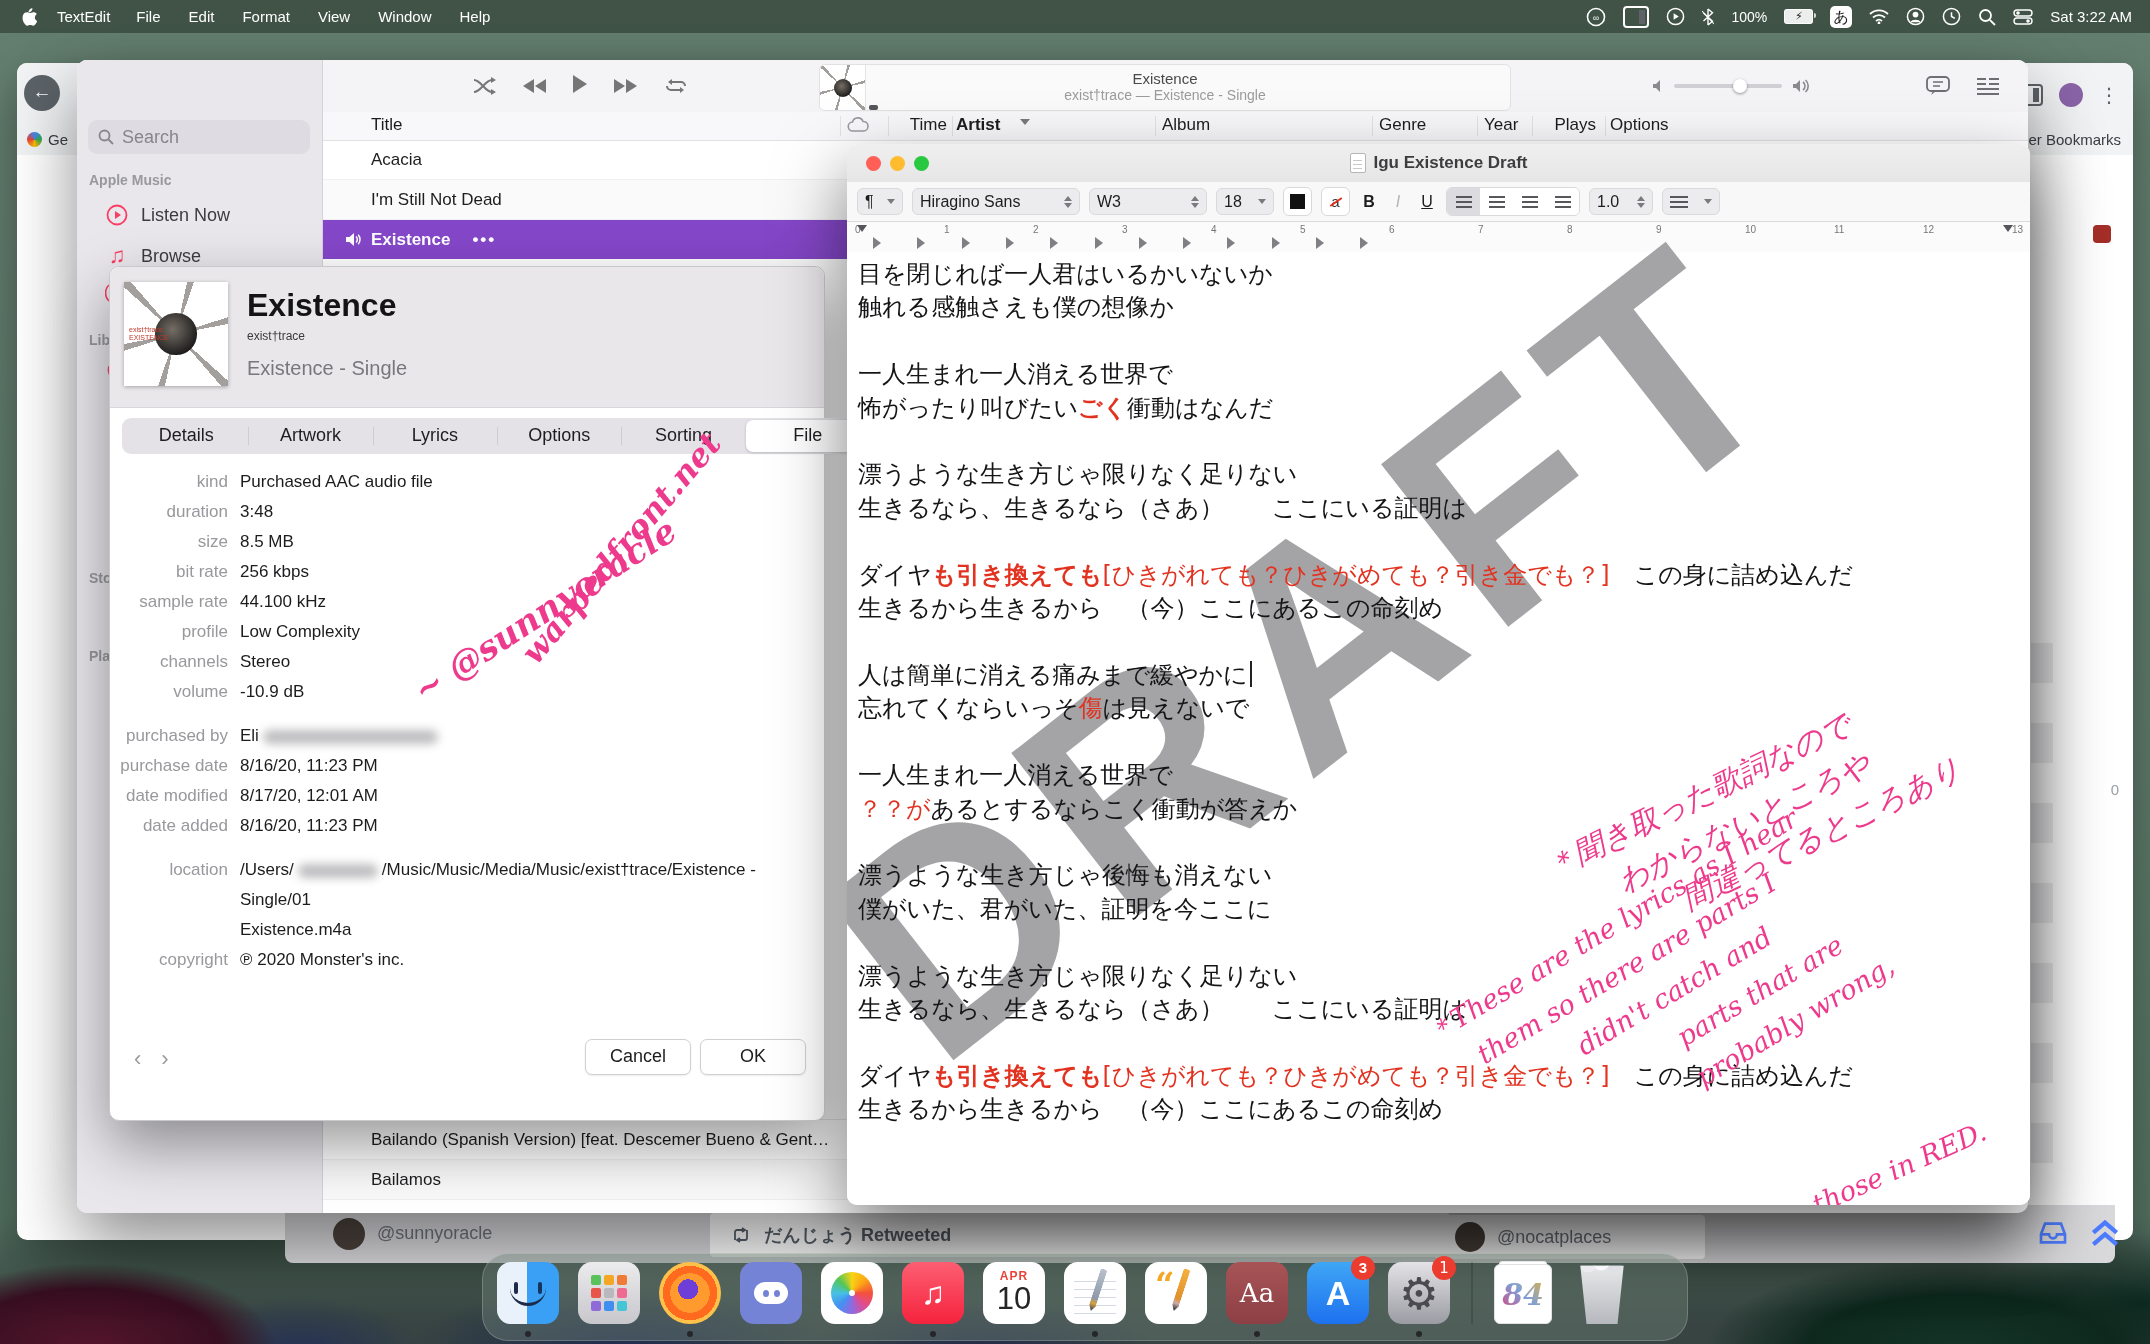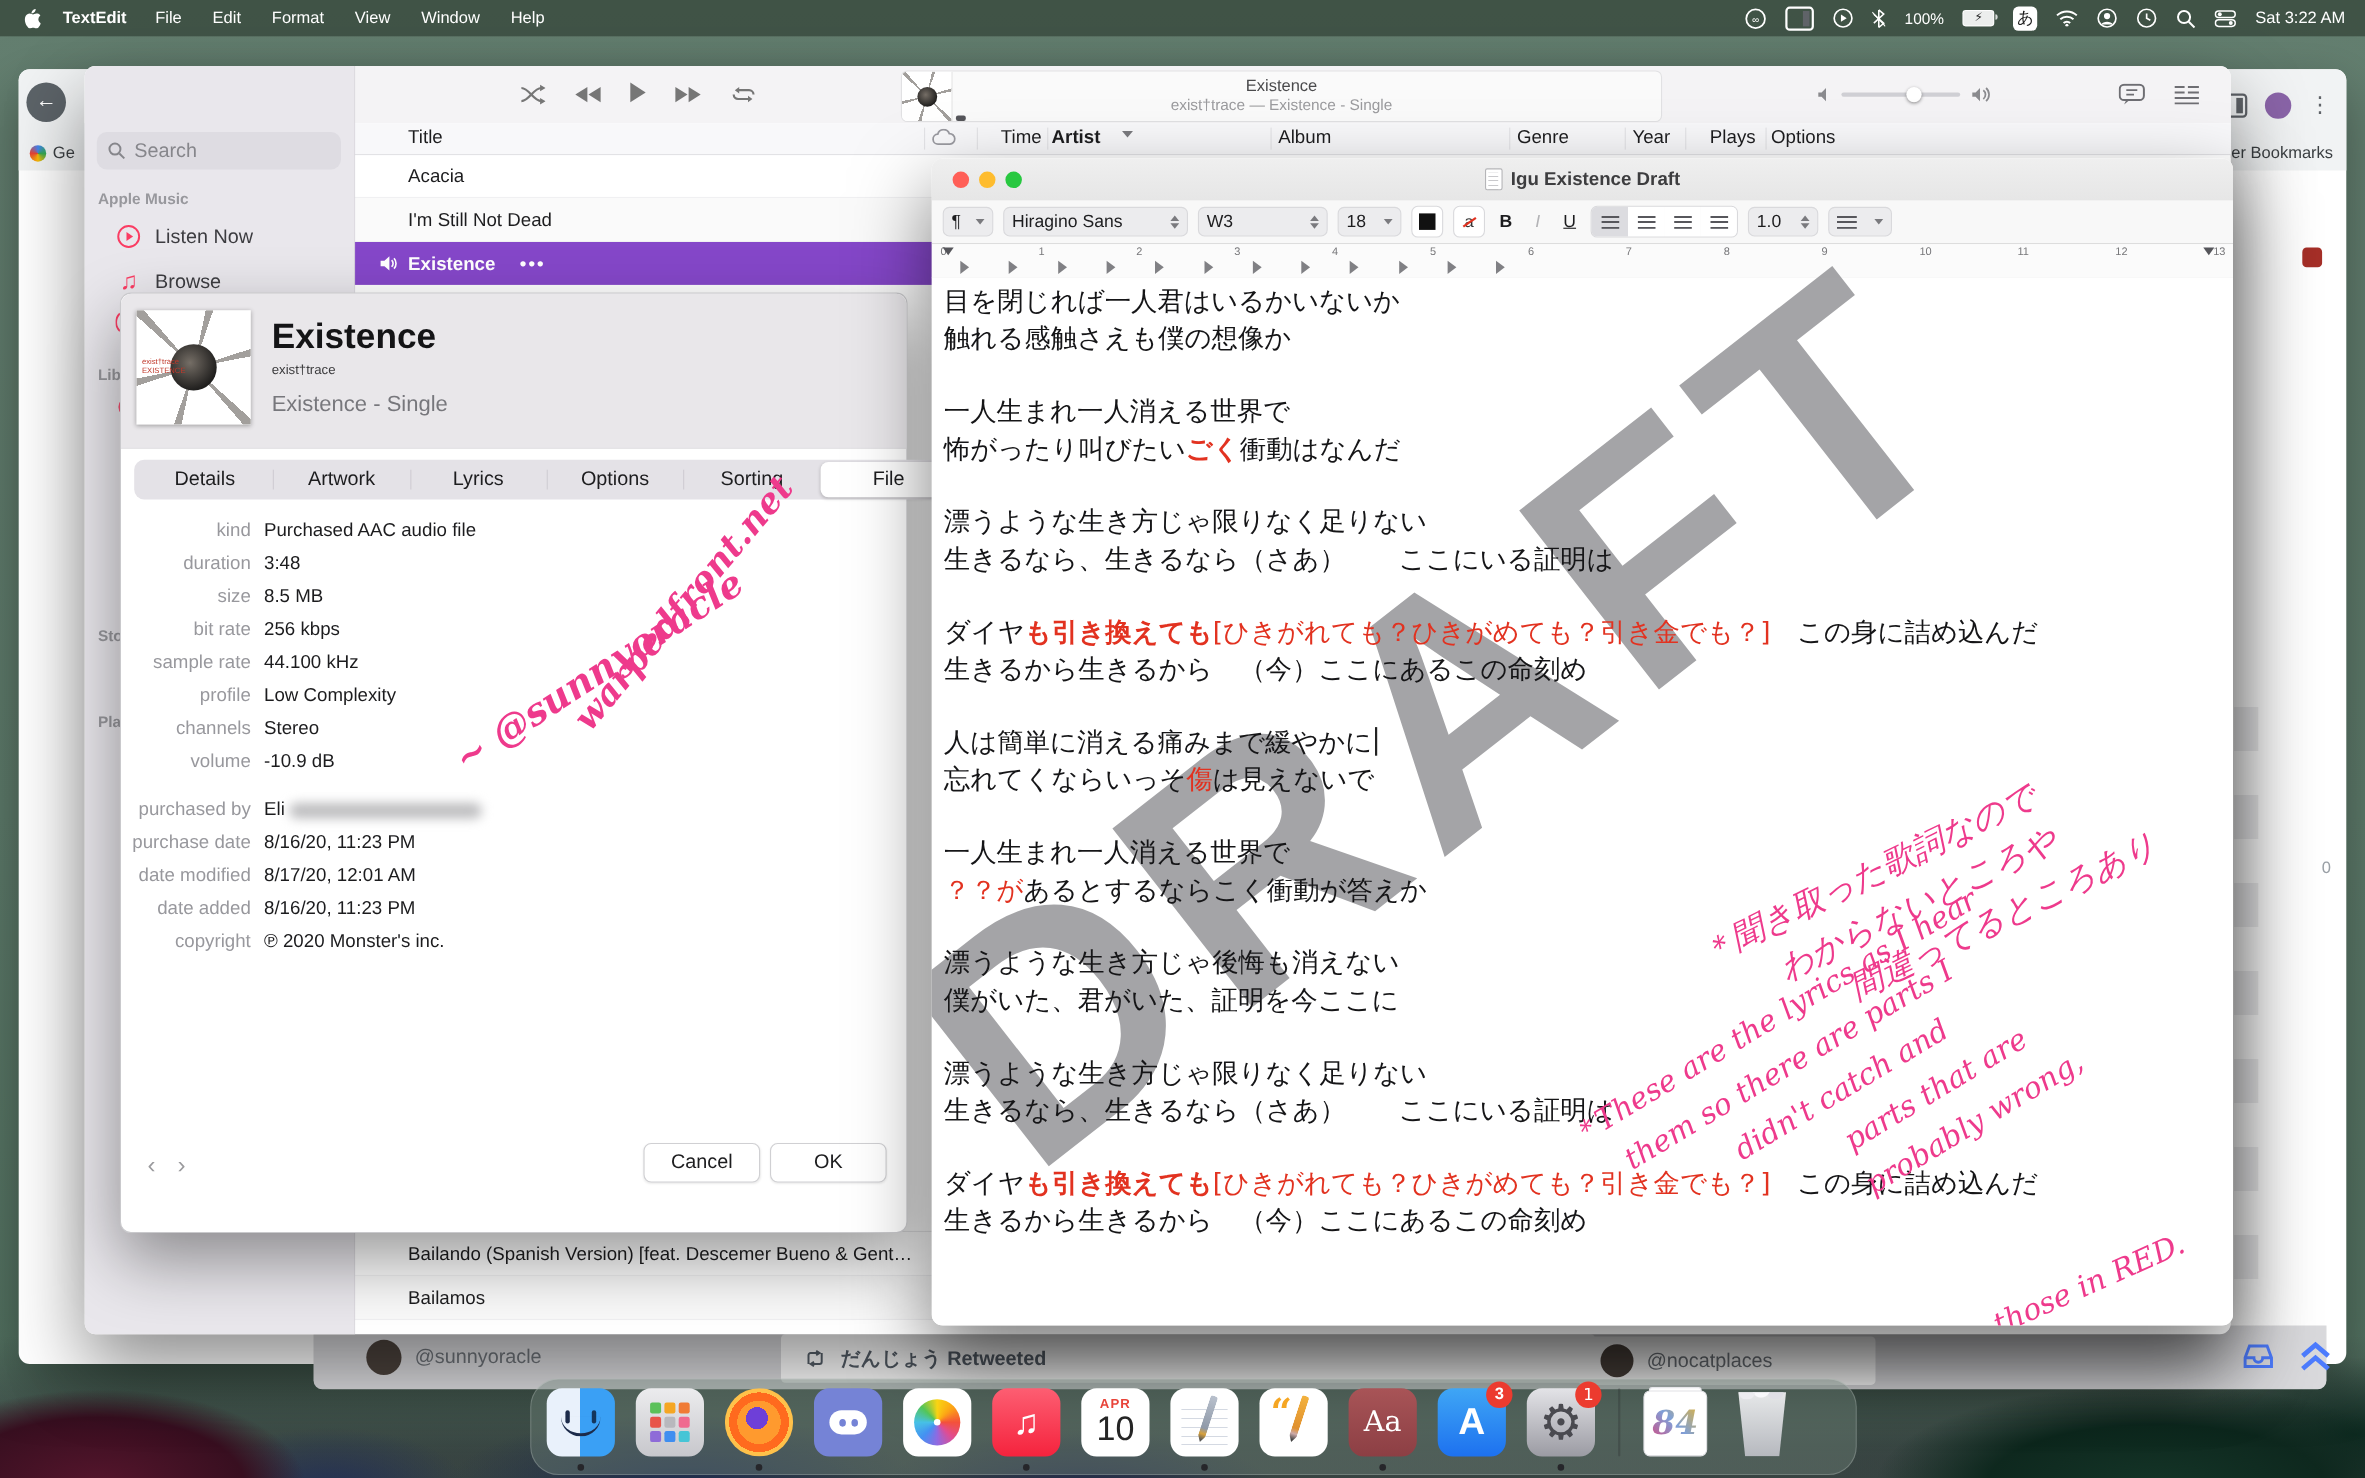--- a/index.html
+++ b/index.html
@@ -452,20 +452,24 @@
             <span class="f-val">8/16/20, 11:23 PM</span>
           </div>
           <div class="f-row">
             <span class="f-label">date modified</span>
             <span class="f-val">8/17/20, 12:01 AM</span>
           </div>
           <div class="f-row">
             <span class="f-label">date added</span>
             <span class="f-val">8/16/20, 11:23 PM</span>
           </div>
+          <div class="f-row gap">
+            <span class="f-label">location</span>
+            <span class="f-val">/Users/<span class="blur" style="width: 80px;"></span>/Music/Music/Media/Music/exist†trace/Existence - Single/01<br>Existence.m4a</span>
+          </div>
           <div class="f-row">
             <span class="f-label">copyright</span>
             <span class="f-val">℗ 2020 Monster's inc.</span>
           </div>
         </div>
       <div class="d-foot-nav">
         <span>‹</span>
         <span>›</span>
       </div>
       <div class="btn" style="right:133px">Cancel</div>
@@ -667,21 +671,21 @@
       </div>
       <div class="dock-item dk-trash"></div>
     </div>
 
   <div id="menubar">
     <span class="apple">
       <svg width="15" height="18" viewBox="0 0 17 20">
           <path fill="#fff" d="M11.8 0c.1 1.2-.4 2.4-1.1 3.2-.8.9-2 1.6-3.2 1.5-.1-1.2.5-2.4 1.2-3.2C9.5.6 10.8 0 11.8 0zM14.6 10.6c0-2.6 2.1-3.8 2.2-3.9-1.2-1.8-3.1-2-3.8-2-1.6-.2-3.1.9-3.9.9-.8 0-2.1-.9-3.4-.9C4 4.7 2.4 5.7 1.5 7.3c-1.8 3.1-.5 7.7 1.3 10.2.9 1.2 1.9 2.6 3.2 2.5 1.3-.1 1.8-.8 3.3-.8 1.5 0 2 .8 3.4.8 1.4 0 2.3-1.3 3.1-2.5.7-1 1.1-1.9 1.4-2.9-2.5-1-2.6-3.4-2.6-4z"></path>
         </svg>
     </span>
-    <span id="menu-app" class="appname" style="font-weight:bold;padding:0 12px">TextEdit</span>
+    <span id="menu-app" class="appname" style="font-weight:normal;padding:0 12px">TextEdit</span>
     <span id="menu-items">
         <span>File</span>
         <span>Edit</span>
         <span>Format</span>
         <span>View</span>
         <span>Window</span>
         <span>Help</span>
       </span>
     <span id="status">
       <span class="ib">

